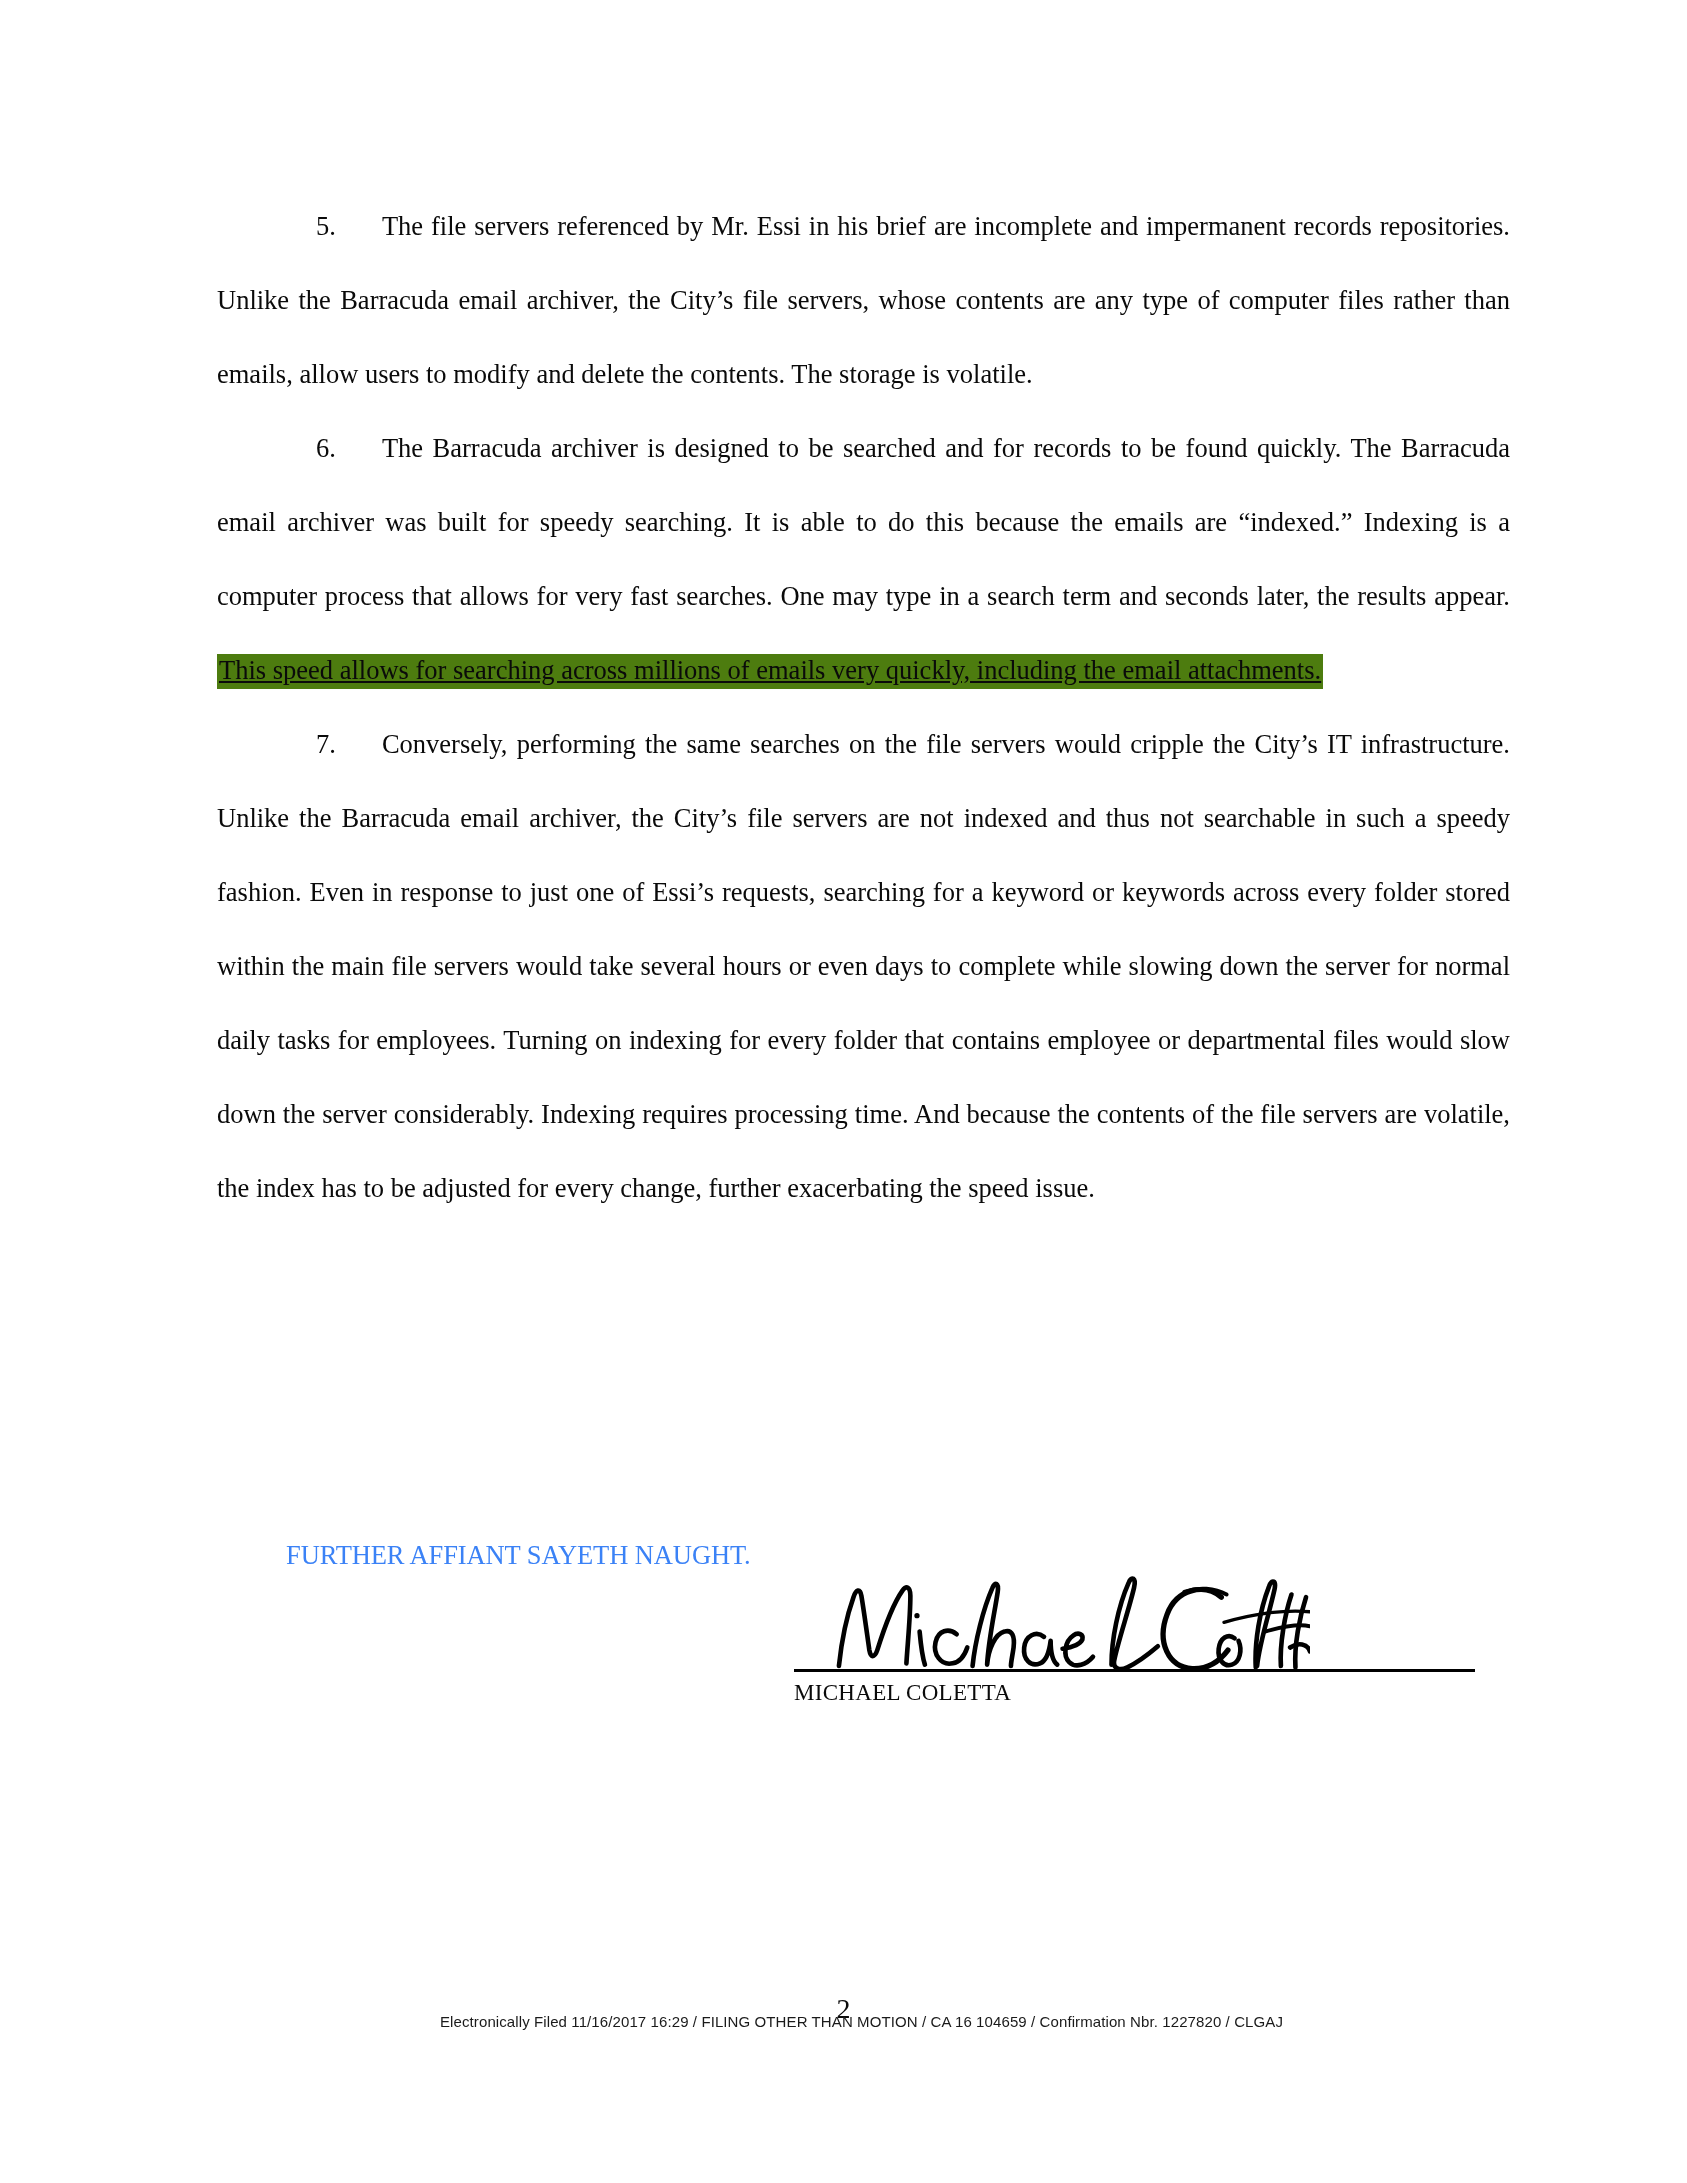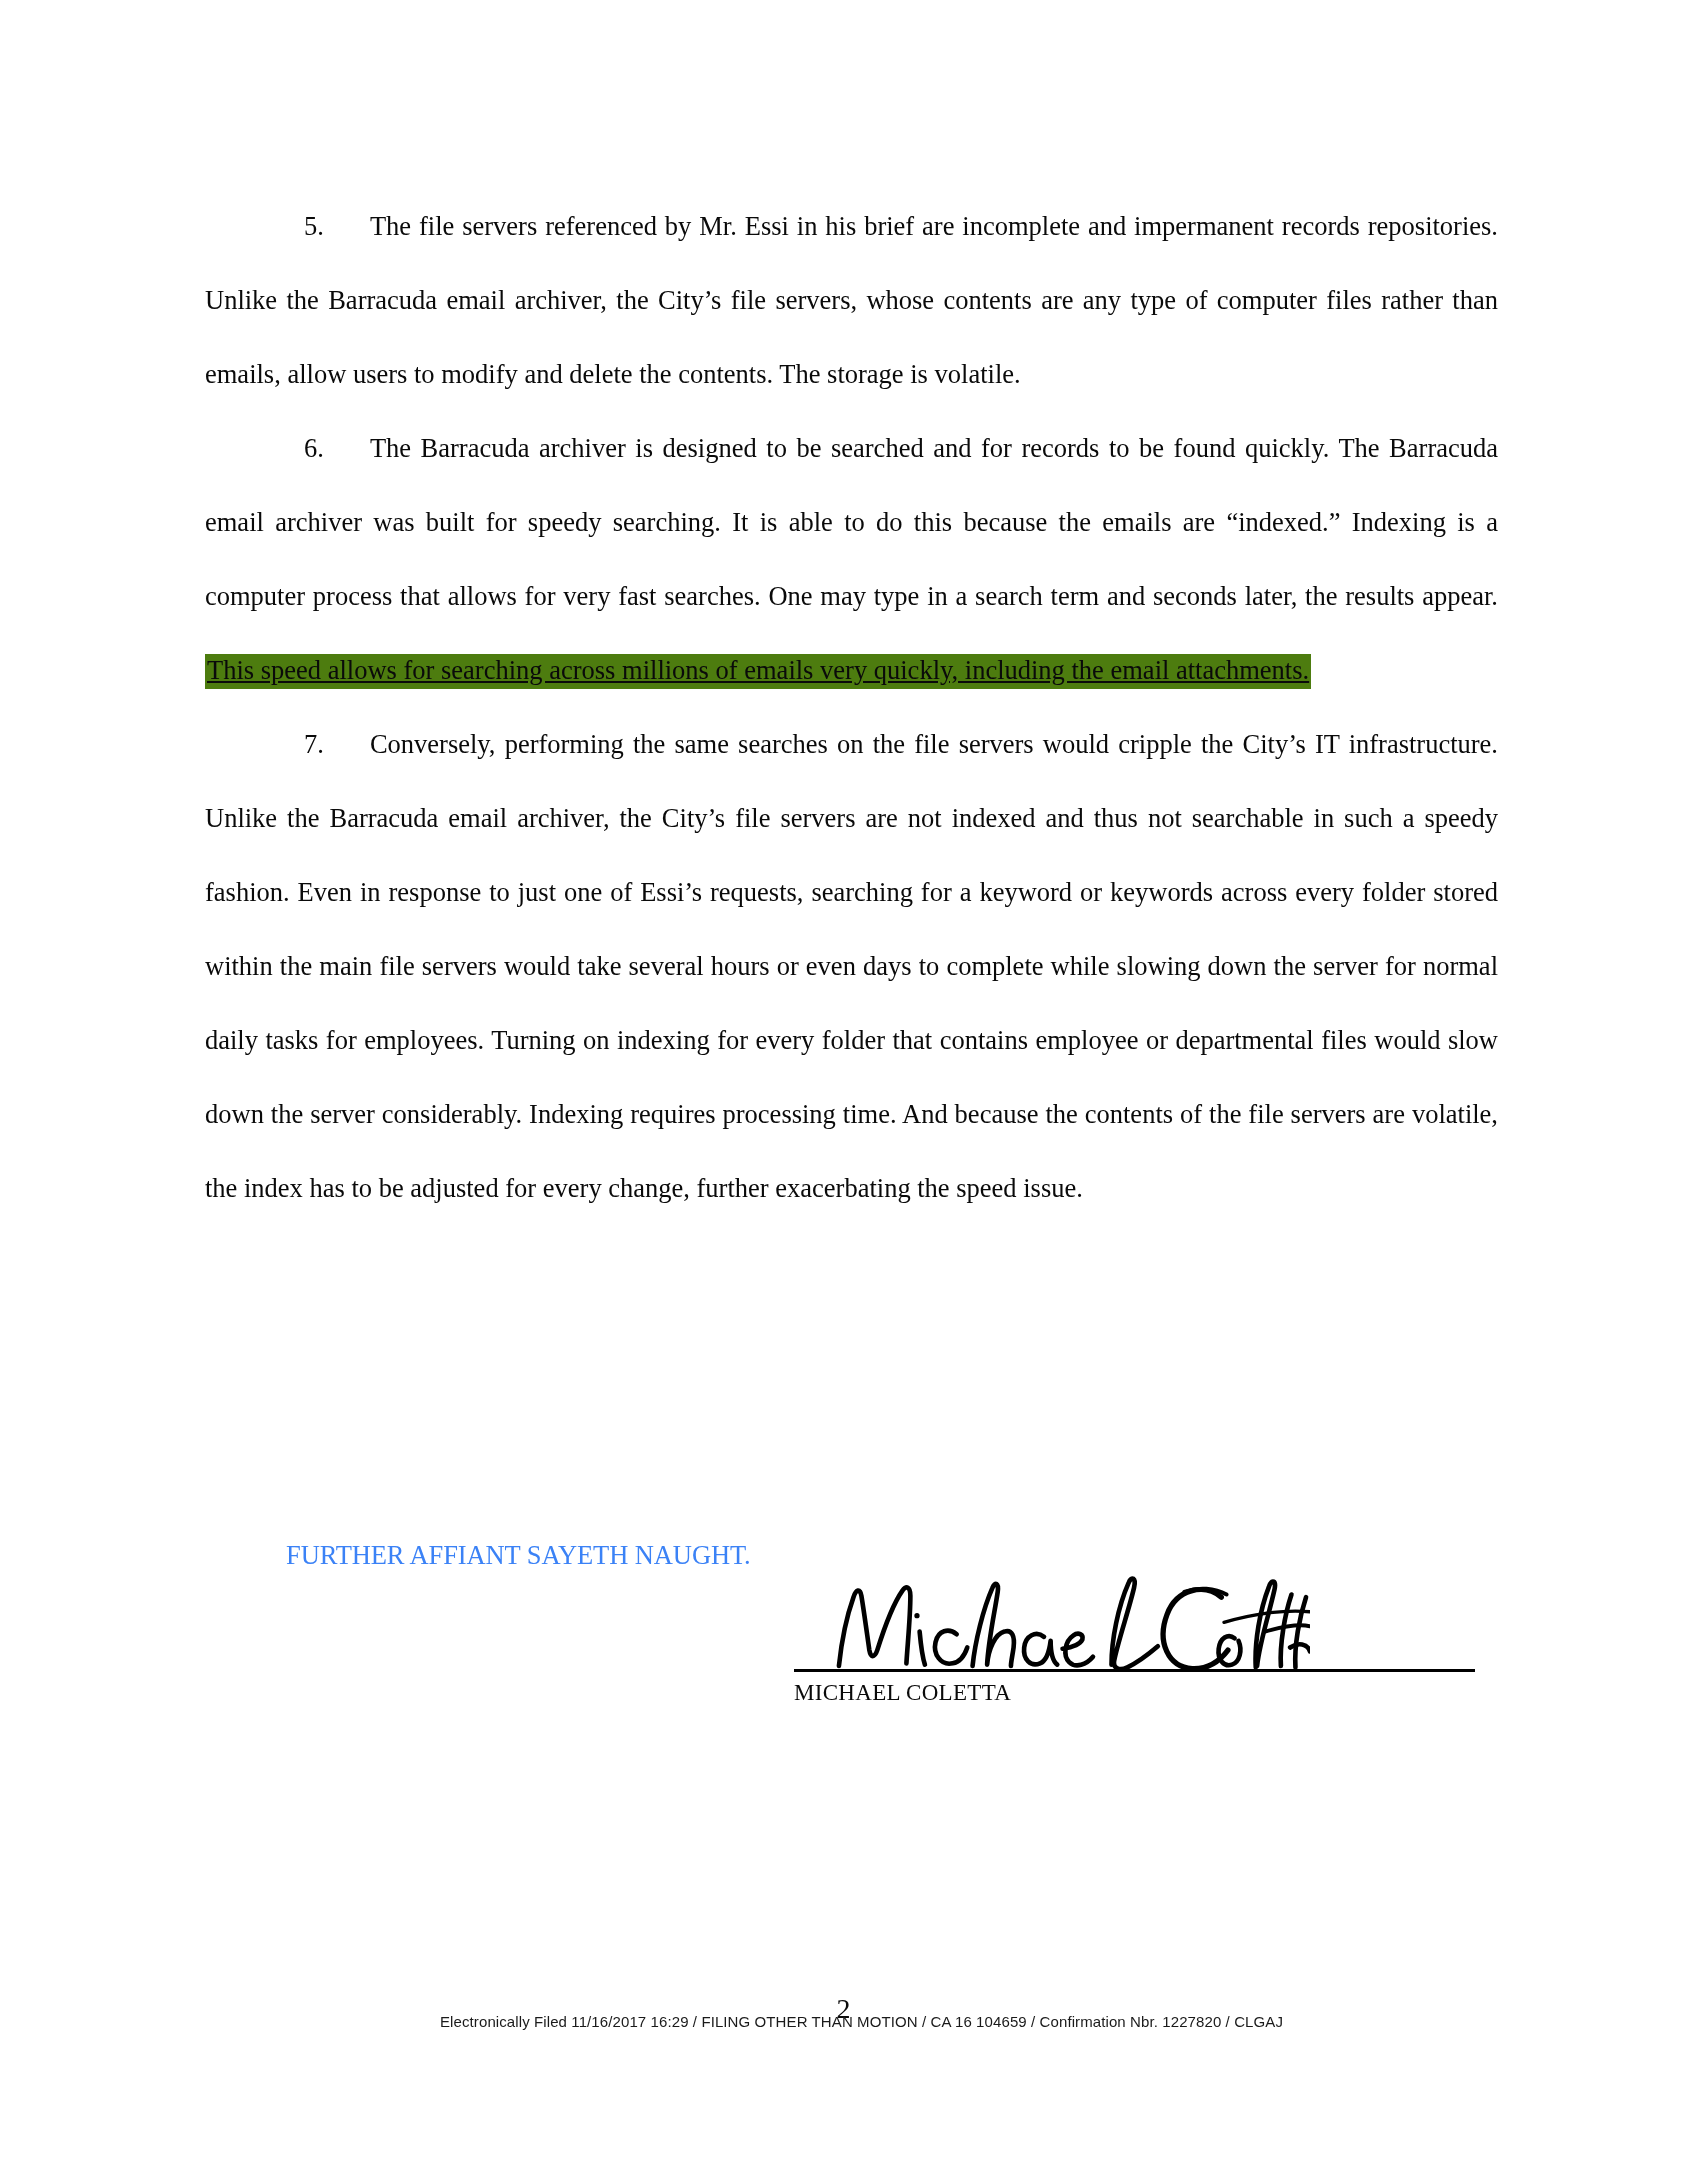--- a/index.html
+++ b/index.html
@@ -13,21 +13,21 @@
     height: 2183px;
     background: #ffffff;
     overflow: hidden;
     font-family: "Liberation Serif", "DejaVu Serif", serif;
     color: #000000;
   }
 
   
   .body-column {
     position: absolute;
-    left: 205px;
+    left: 217px;
     top: 189px;
     width: 1293px;
   }
 
   .para {
     font-family: "Liberation Serif", "DejaVu Serif", serif;
     font-size: 26.5px;
     line-height: 74px;
     text-align: justify;
     text-justify: inter-word;

